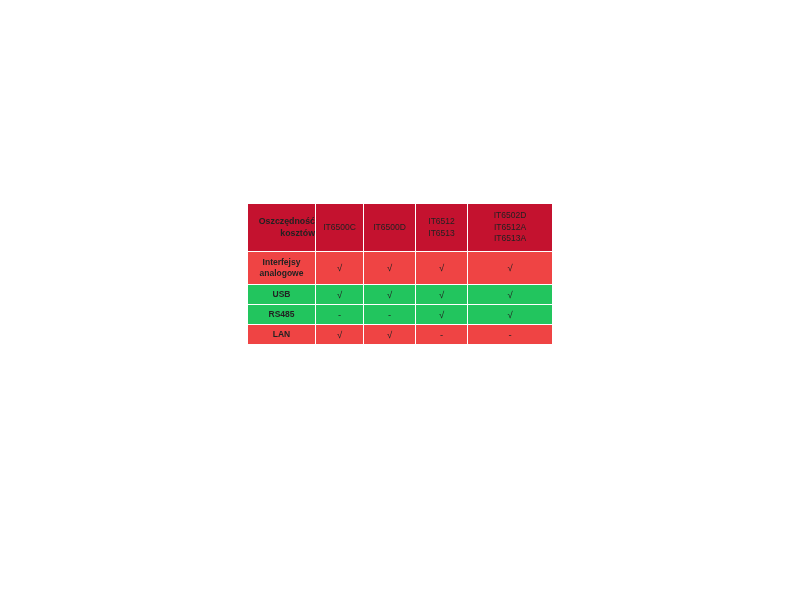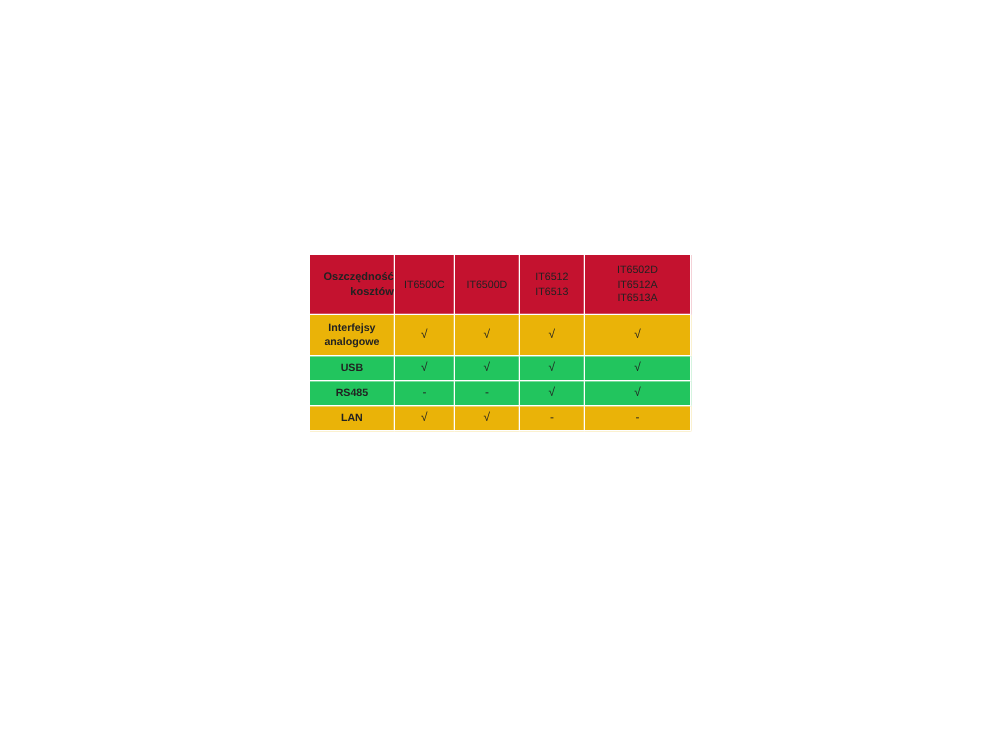--- a/index.html
+++ b/index.html
@@ -60,21 +60,21 @@
   thead th.single {
     font-weight: normal;
   }
   
   col.c0 { width: 68px; }
   col.c1 { width: 48px; }
   col.c2 { width: 52px; }
   col.c3 { width: 52px; }
   col.c4 { width: 85px; }
 
-  tbody tr.light td { background: #eab308; }
+  tbody tr.light td { background: #ef4444; }
   tbody tr.dark td { background: #22c55e; }
 
   tbody td.rowlabel {
     font-weight: bold;
     text-align: center;
     padding: 3px 4px;
     font-size: 8.5px;
     line-height: 1.25;
   }
   tbody td.val {

